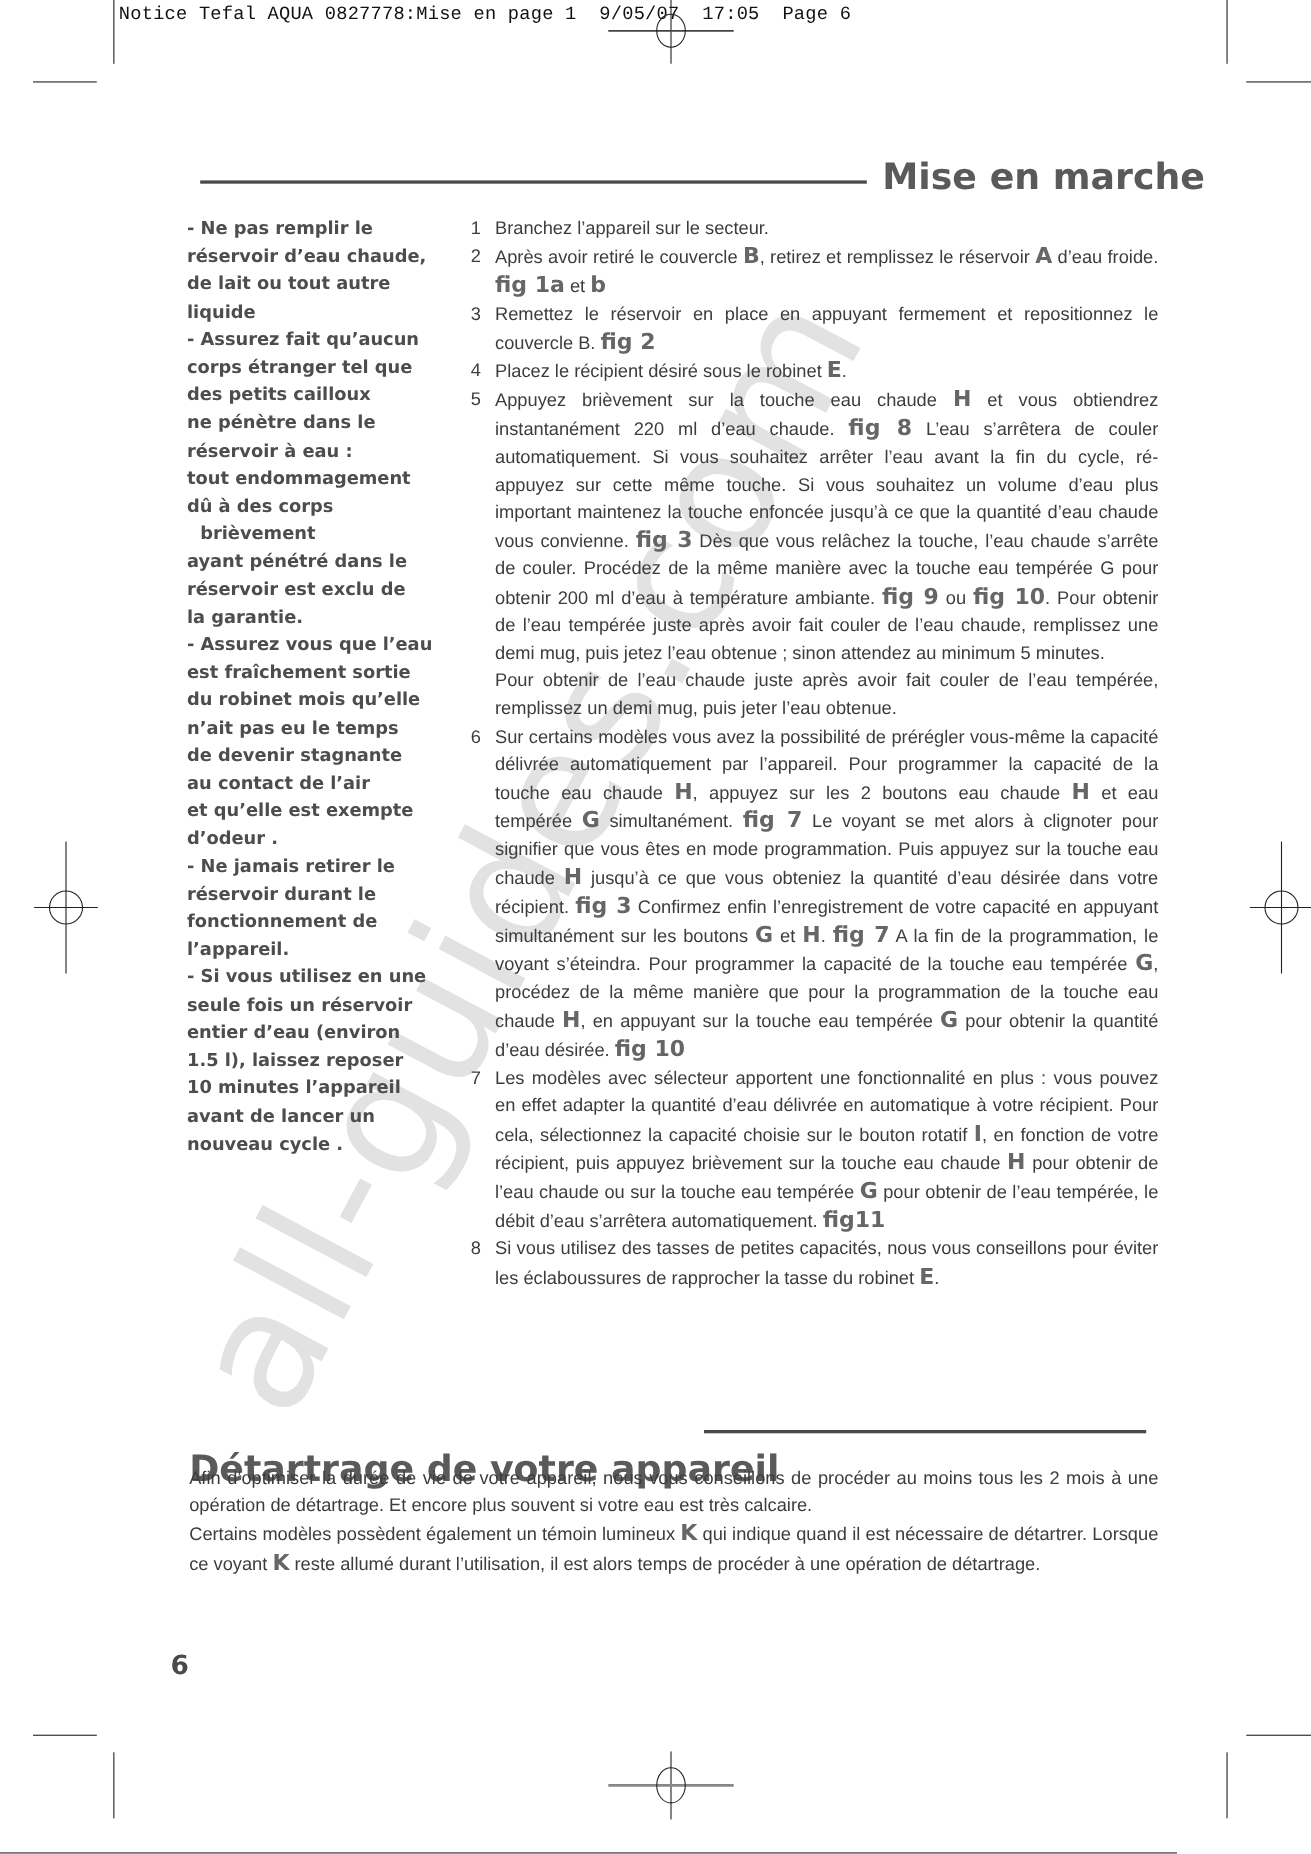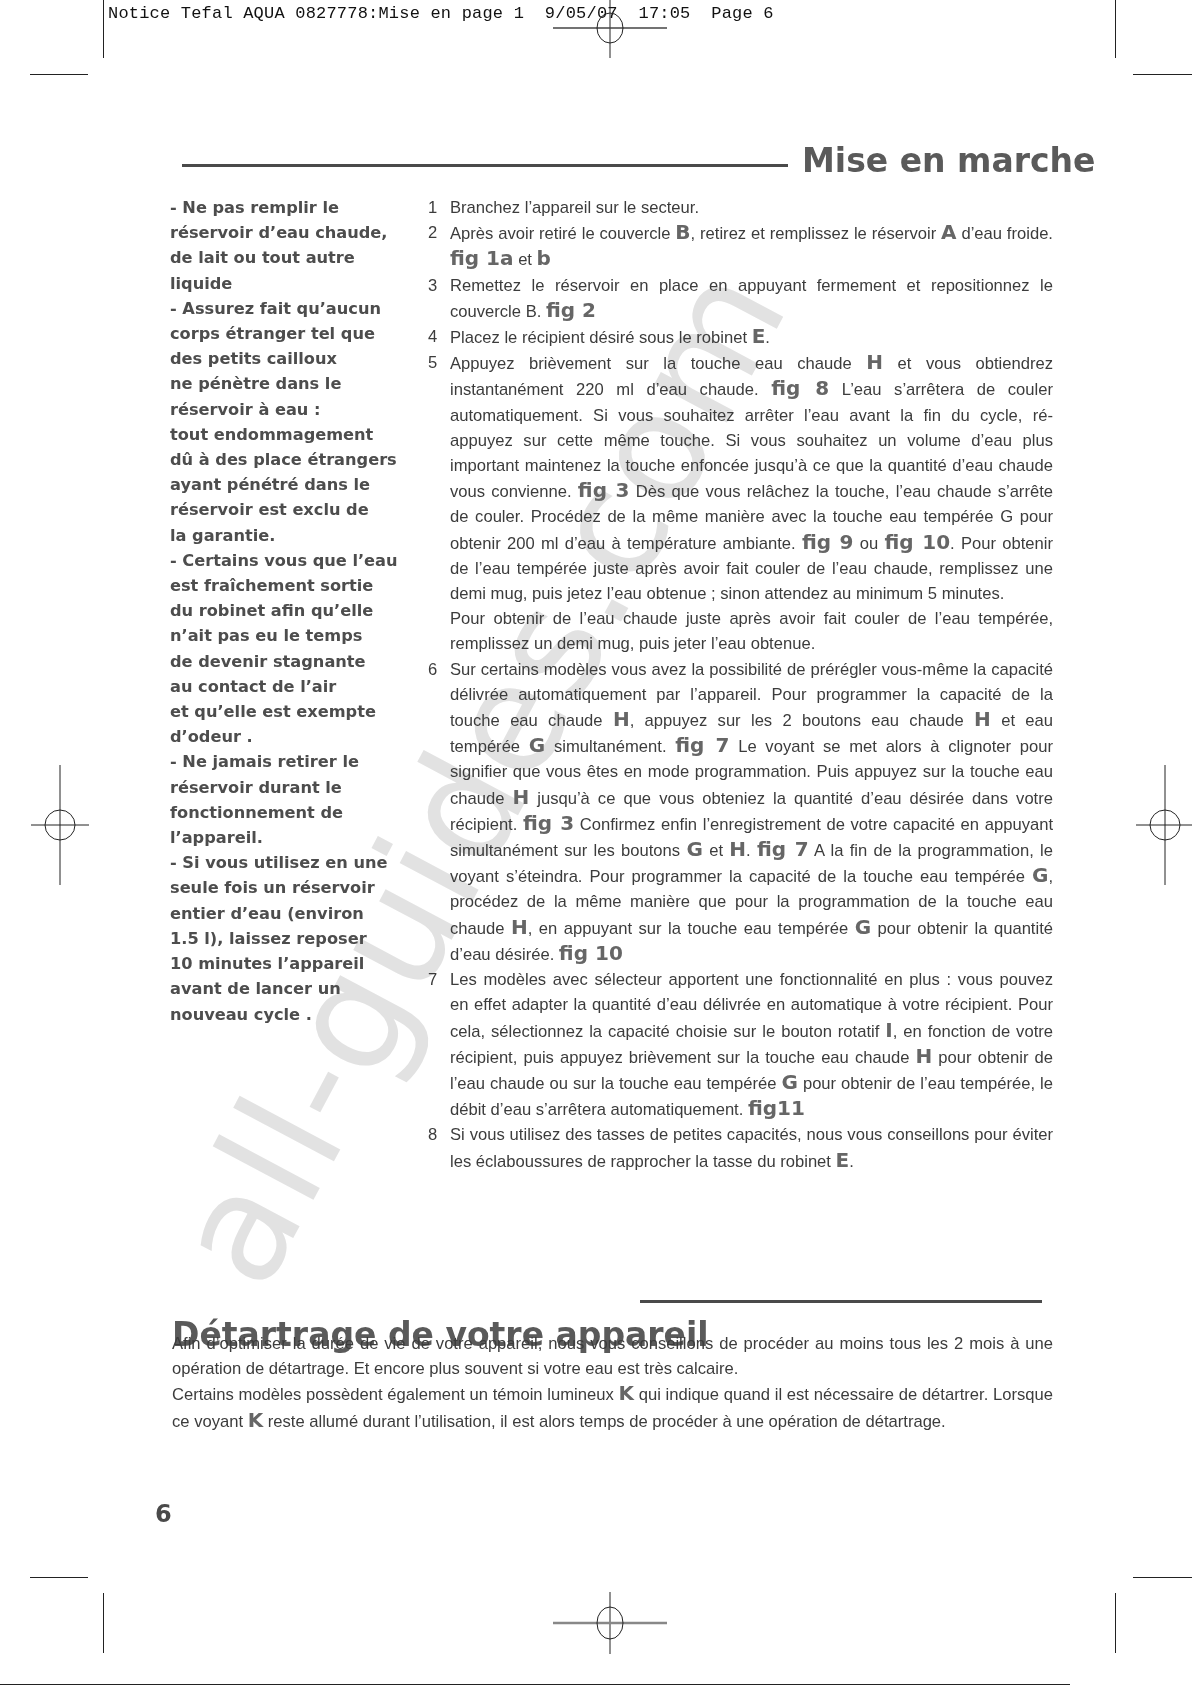--- a/index.html
+++ b/index.html
@@ -71,29 +71,29 @@
       <span class="line">de lait ou tout autre</span>
       <span class="line">liquide</span>
     </div>
     <div class="bullet">
       <span class="line">- Assurez fait qu’aucun</span>
       <span class="line">corps étranger tel que</span>
       <span class="line">des petits cailloux</span>
       <span class="line">ne pénètre dans le</span>
       <span class="line">réservoir à eau :</span>
       <span class="line">tout endommagement</span>
-      <span class="line">dû à des place étrangers</span>
+      <span class="line">dû à des corps brièvement</span>
       <span class="line">ayant pénétré dans le</span>
       <span class="line">réservoir  est exclu de</span>
       <span class="line">la garantie.</span>
     </div>
     <div class="bullet">
-      <span class="line">- Certains vous que l’eau</span>
+      <span class="line">- Assurez vous que l’eau</span>
       <span class="line">est fraîchement  sortie</span>
-      <span class="line">du robinet  afin qu’elle</span>
+      <span class="line">du robinet  mois qu’elle</span>
       <span class="line">n’ait pas eu le temps</span>
       <span class="line">de devenir stagnante</span>
       <span class="line">au contact de l’air</span>
       <span class="line">et qu’elle est exempte</span>
       <span class="line">d’odeur .</span>
     </div>
     <div class="bullet">
       <span class="line">- Ne jamais retirer le</span>
       <span class="line">réservoir durant le</span>
       <span class="line">fonctionnement de</span>

